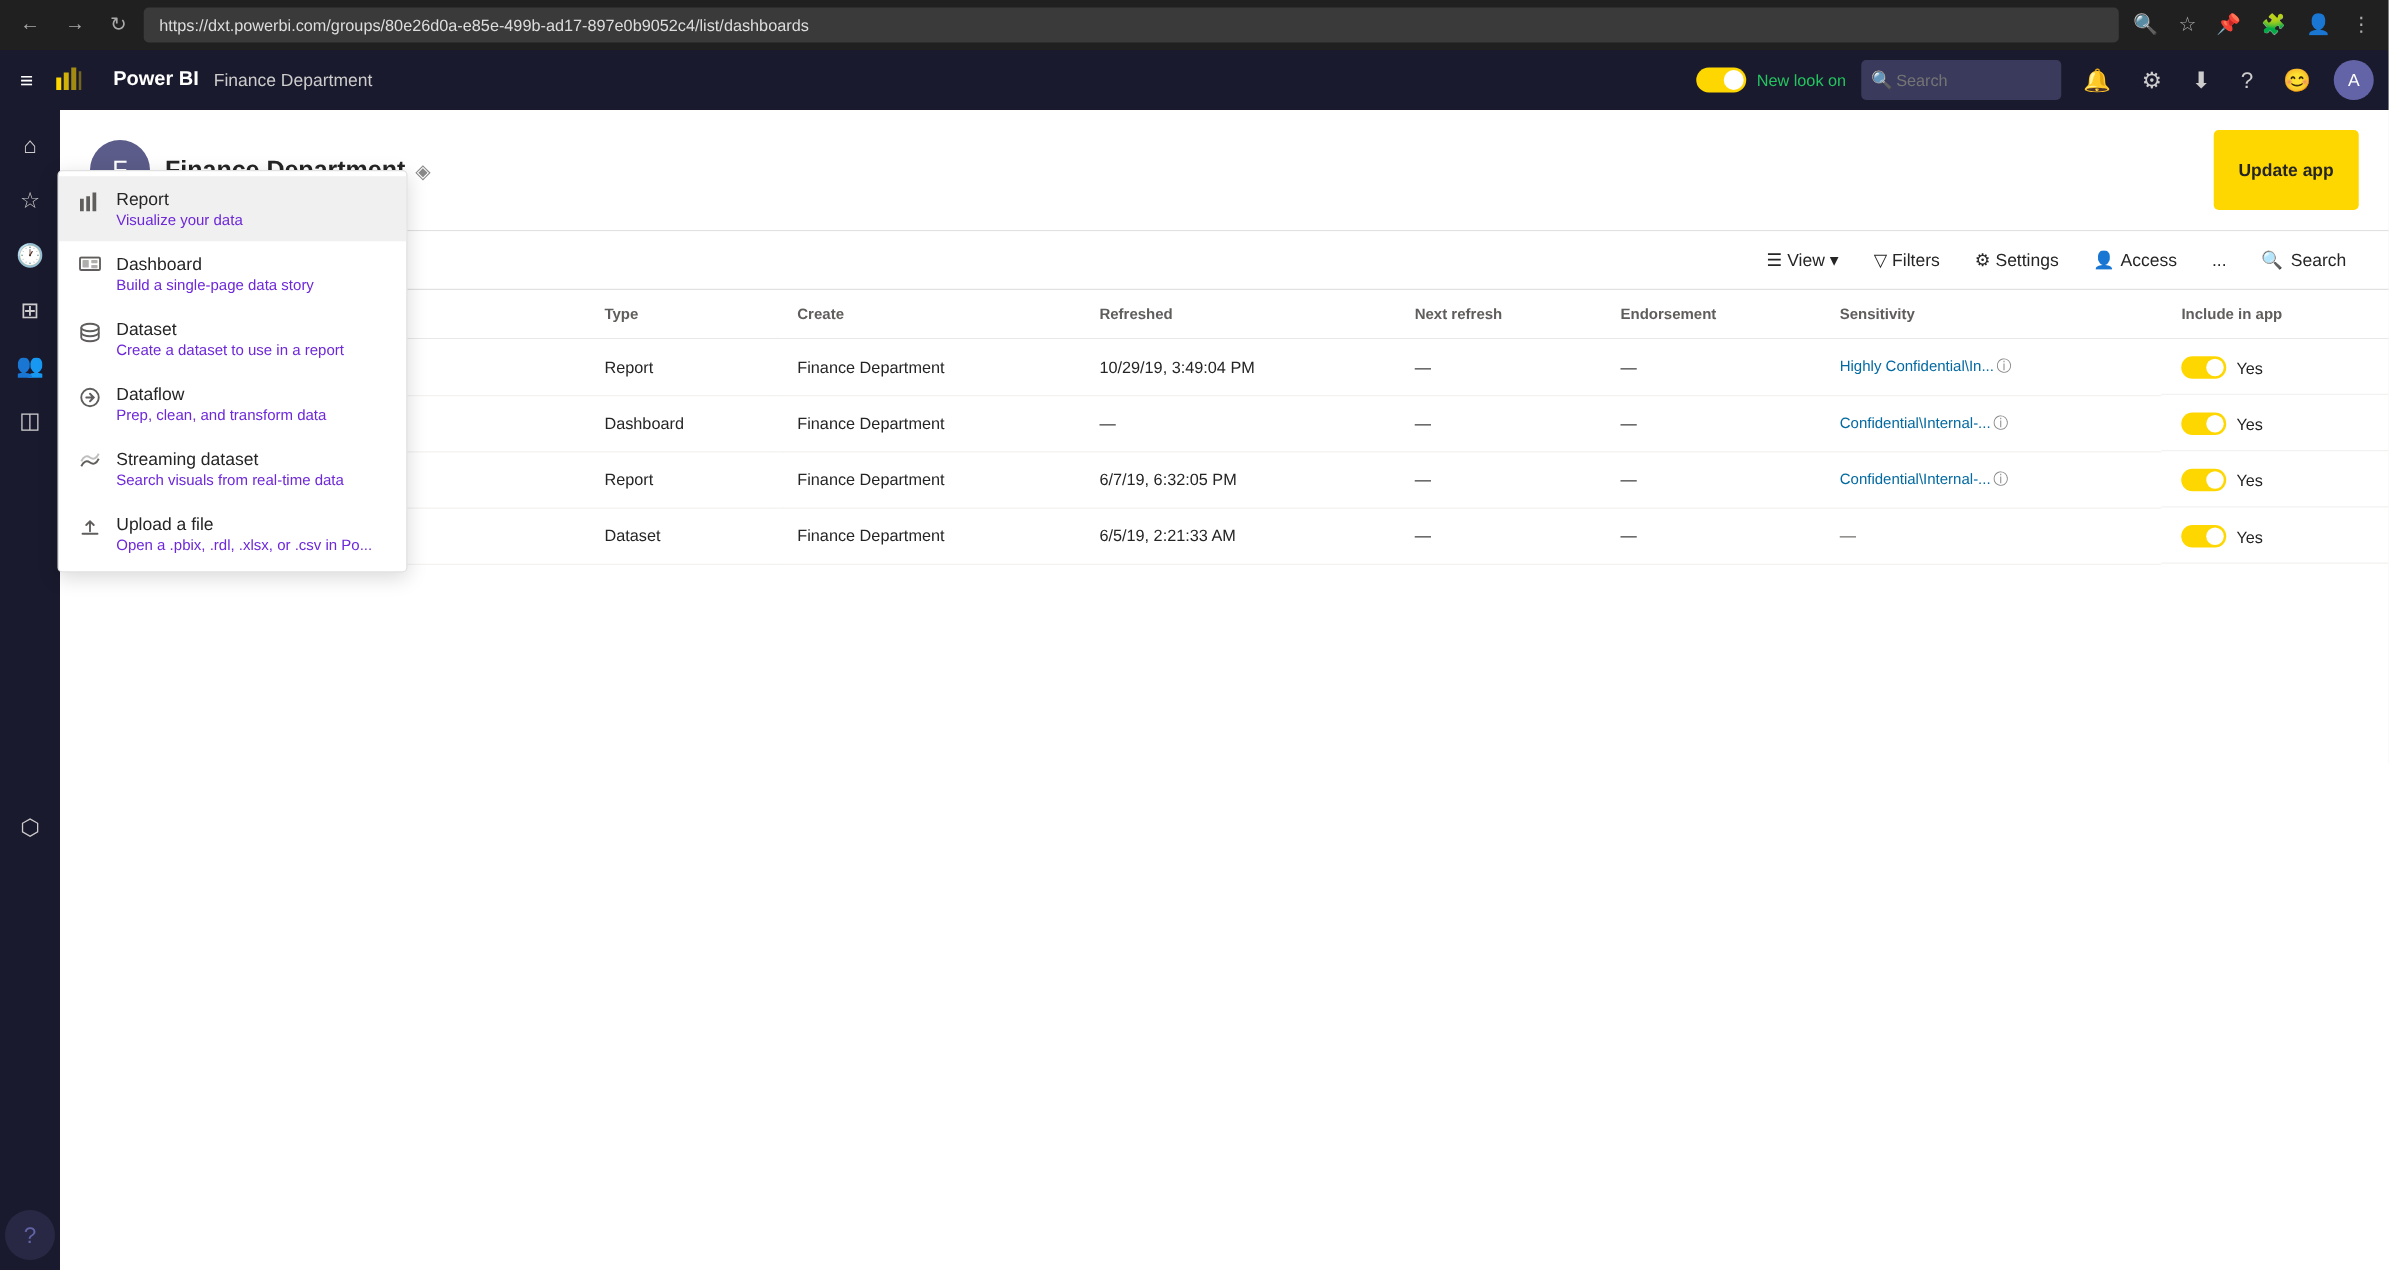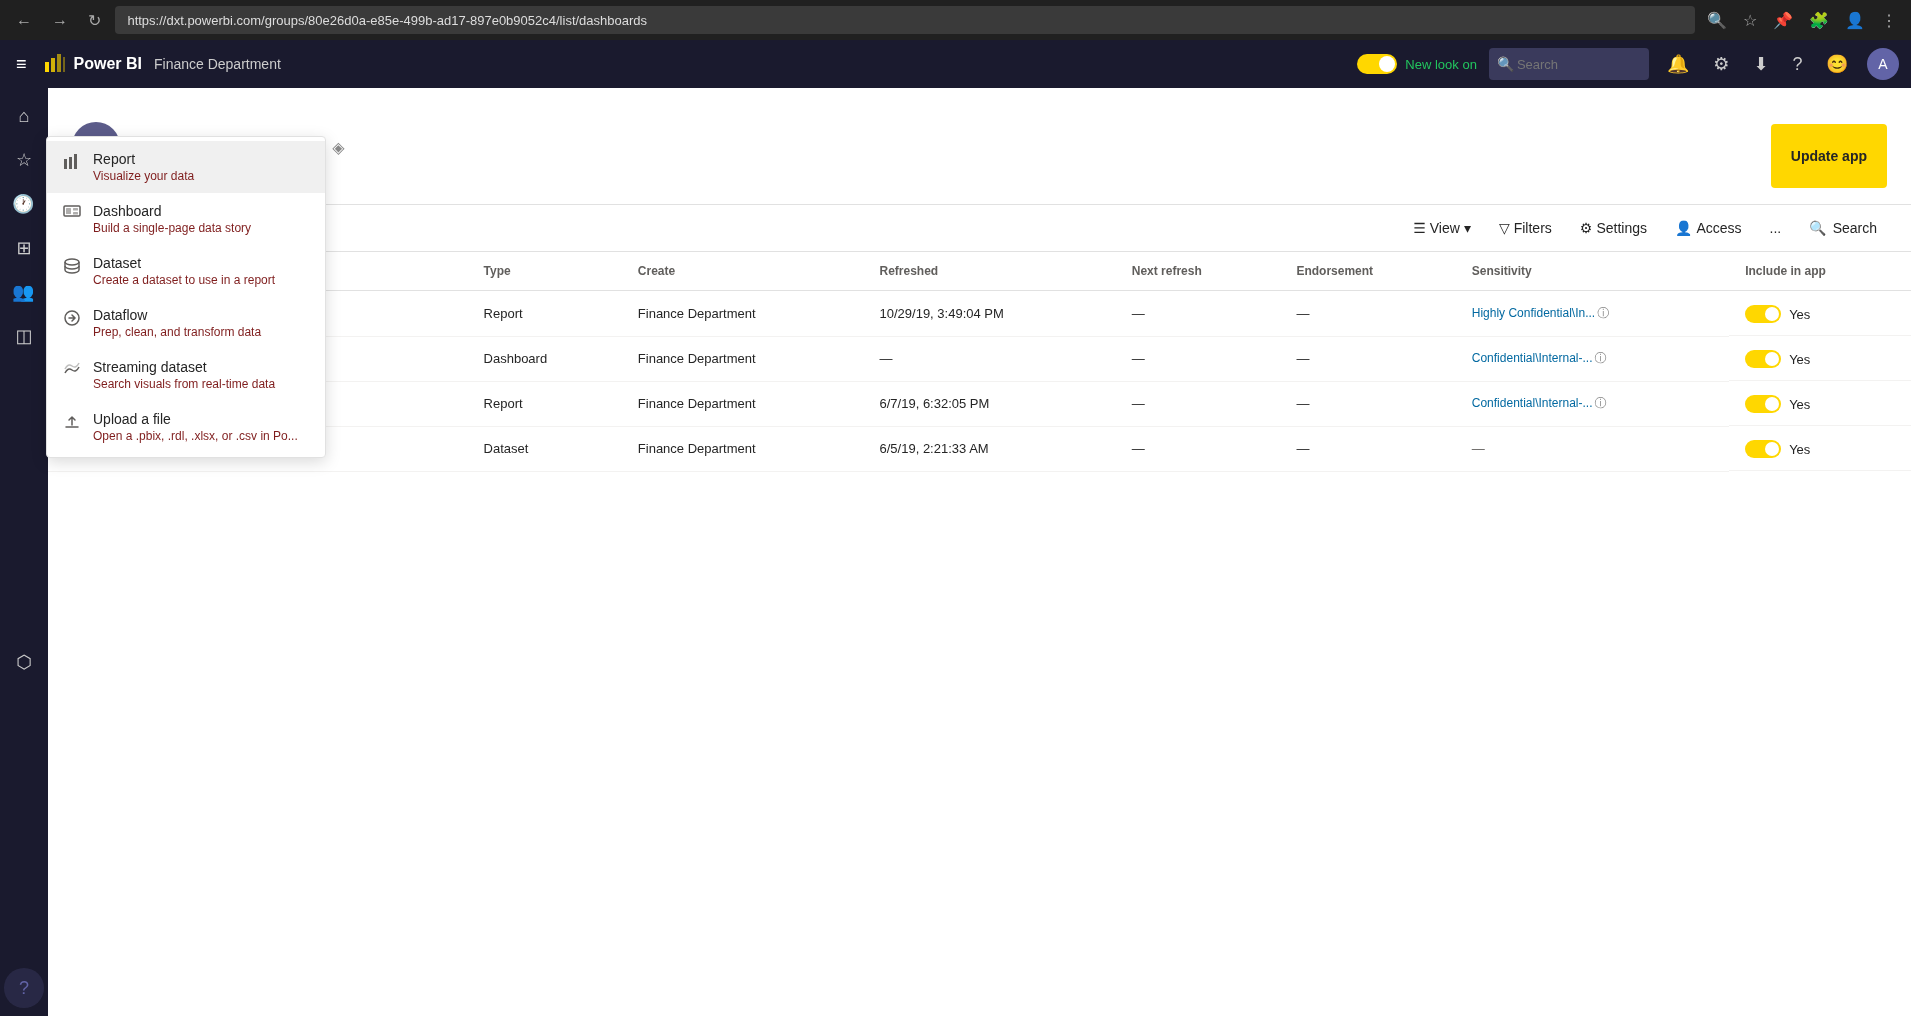--- a/index.html
+++ b/index.html
@@ -47,21 +47,21 @@
       display: flex;
       align-items: center;
       padding: 0 12px;
       gap: 12px;
       color: white;
     }
     .hamburger-icon { font-size: 18px; cursor: pointer; padding: 4px; }
     .powerbi-logo {
       display: flex;
       align-items: center;
-      gap: 7px;
+      gap: 24px;
       color: white;
       font-size: 16px;
       font-weight: 600;
     }
     .powerbi-logo-icon {
       width: 24px;
       height: 24px;
     }
     .workspace-name {
       color: #ccc;
@@ -191,21 +191,20 @@
     }
     .update-app-btn {
       background: #ffd700;
       color: #252525;
       border: none;
       padding: 24px 20px;
       font-size: 14px;
       font-weight: 600;
       border-radius: 4px;
       cursor: pointer;
-      margin-top: 20px;
     }
 
     
     .toolbar {
       background: white;
       padding: 8px 24px;
       display: flex;
       align-items: center;
       gap: 8px;
       border-bottom: 1px solid #e1e1e1;
@@ -321,21 +320,21 @@
     }
     .menu-item.highlighted { background: #f0f0f0; }
     .menu-item-icon {
       font-size: 18px;
       color: #605e5c;
       margin-top: 2px;
       flex-shrink: 0;
     }
     .menu-item-text { display: flex; flex-direction: column; }
     .menu-item-title { font-size: 14px; color: #252525; font-weight: 500; }
-    .menu-item-subtitle { font-size: 12px; color: #7f1d1d; margin-top: 2px; }
+    .menu-item-subtitle { font-size: 12px; color: #6d28d9; margin-top: 2px; }
 
     
     .name-cell {
       display: flex;
       align-items: center;
       gap: 8px;
     }
     .type-icon { color: #605e5c; font-size: 14px; }
   </style>
 </head>

